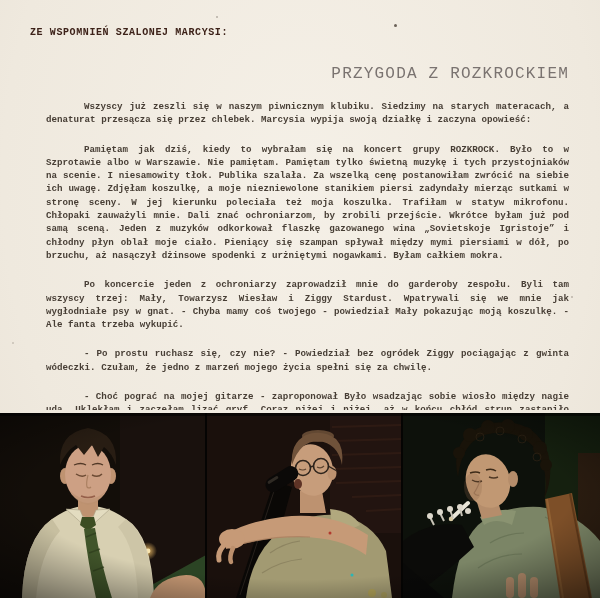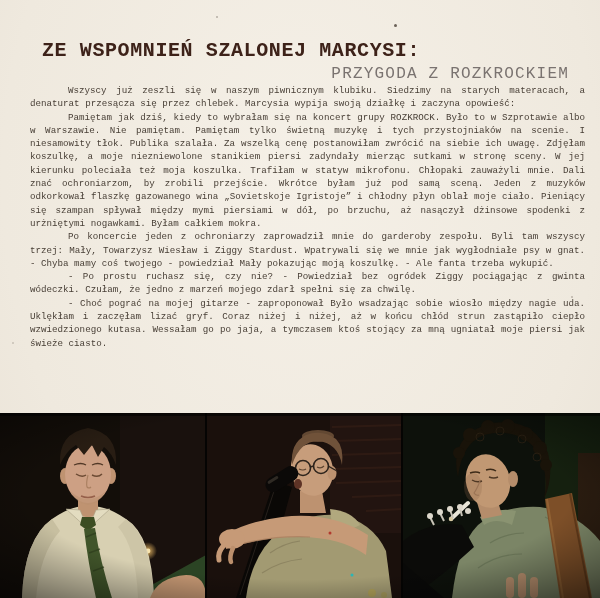--- a/index.html
+++ b/index.html
@@ -10,37 +10,37 @@
     background-image:radial-gradient(ellipse at 50% 30%, #f5f0e7 0%, #efe9de 70%, #e9e2d6 100%);
     overflow:hidden;
     font-family:"Liberation Mono","DejaVu Sans Mono",monospace;
   }
   .speck{position:absolute;border-radius:50%;background:#6b6258;}
   .s1{left:394px;top:24px;width:3px;height:3px;}
   .s2{left:216px;top:16px;width:2px;height:2px;opacity:.45;}
   .s3{left:571px;top:296px;width:2px;height:2px;opacity:.4;}
   .s4{left:12px;top:342px;width:2px;height:2px;opacity:.3;}
   h1.title{
-    position:absolute;left:30px;top:27px;margin:12px;
-    font-size:20px;font-weight:bold;letter-spacing:.6px;
+    position:absolute;left:30px;top:27px;margin:0;
+    font-size:10px;font-weight:bold;letter-spacing:.6px;
     color:#3d2219;white-space:nowrap;
   }
   h2.subtitle{
     position:absolute;right:15px;top:49px;margin:16px;
     font-size:16px;font-weight:normal;letter-spacing:1.2px;
     color:#7a7370;white-space:nowrap;
   }
   .story{
     position:absolute;left:30px;top:84px;width:555px;height:326px;
     overflow:hidden;
     font-size:9.2px;line-height:13.3px;
     color:#473e35;
     text-align:justify;
   }
-  .story p{margin:0;text-indent:38px;}
+  .story p{margin:16px;text-indent:38px;font-weight:bold;}
   figure.photo{
     position:absolute;left:0;top:413px;width:600px;height:185px;margin:0;
     background:#0d0b08;
   }
   figure.photo svg{display:block;}
 </style>
 </head>
 <body>
 
 <div class="page">
@@ -50,21 +50,21 @@
   <div class="speck s3"></div>
   <div class="speck s4"></div>
 
   <h1 class="title">ZE WSPOMNIEŃ SZALONEJ MARCYSI:</h1>
   <h2 class="subtitle">PRZYGODA Z ROZKROCKIEM</h2>
 
   <div class="story">
     <p>Wszyscy już zeszli się w naszym piwnicznym klubiku. Siedzimy na starych materacach, a denaturat przesącza się przez chlebek. Marcysia wypija swoją działkę i zaczyna opowieść:</p>
     <p>Pamiętam jak dziś, kiedy to wybrałam się na koncert grupy ROZKROCK. Było to w Szprotawie albo w Warszawie. Nie pamiętam. Pamiętam tylko świetną muzykę i tych przystojniaków na scenie. I niesamowity tłok. Publika szalała. Za wszelką cenę postanowiłam zwrócić na siebie ich uwagę. Zdjęłam koszulkę, a moje niezniewolone stanikiem piersi zadyndały mierząc sutkami w stronę sceny. W jej kierunku poleciała też moja koszulka. Trafiłam w statyw mikrofonu. Chłopaki zauważyli mnie. Dali znać ochroniarzom, by zrobili przejście. Wkrótce byłam już pod samą sceną. Jeden z muzyków odkorkował flaszkę gazowanego wina „Sovietskoje Igristoje” i chłodny płyn oblał moje ciało. Pieniący się szampan spływał między mymi piersiami w dół, po brzuchu, aż nasączył dżinsowe spodenki z urżniętymi nogawkami. Byłam całkiem mokra.</p>
     <p>Po koncercie jeden z ochroniarzy zaprowadził mnie do garderoby zespołu. Byli tam wszyscy trzej: Mały, Towarzysz Wiesław i Ziggy Stardust. Wpatrywali się we mnie jak wygłodniałe psy w gnat. - Chyba mamy coś twojego - powiedział Mały pokazując moją koszulkę. - Ale fanta trzeba wykupić.</p>
-    <p>- Po prostu ruchasz się, czy nie? - Powiedział bez ogródek Ziggy pociągając z gwinta wódeczki. Czułam, że jedno z marzeń mojego zdarł spełni się za chwilę.</p>
+    <p>- Po prostu ruchasz się, czy nie? - Powiedział bez ogródek Ziggy pociągając z gwinta wódeczki. Czułam, że jedno z marzeń mojego życia spełni się za chwilę.</p>
     <p>- Choć pograć na mojej gitarze - zaproponował Było wsadzając sobie wiosło między nagie uda. Uklękłam i zaczęłam lizać gryf. Coraz niżej i niżej, aż w końcu chłód strun zastąpiło ciepło wzwiedzionego kutasa. Wessałam go po jaja, a tymczasem ktoś stojący za mną ugniatał moje piersi jak świeże ciasto.</p>
 
   </div>
 
   <figure class="photo">
     <svg width="600" height="185" viewBox="0 0 600 185" xmlns="http://www.w3.org/2000/svg">
       <defs>
         <radialGradient id="vig" cx="50%" cy="45%" r="75%">
           <stop offset="60%" stop-color="#000" stop-opacity="0"></stop>
           <stop offset="100%" stop-color="#000" stop-opacity="0.55"></stop>

